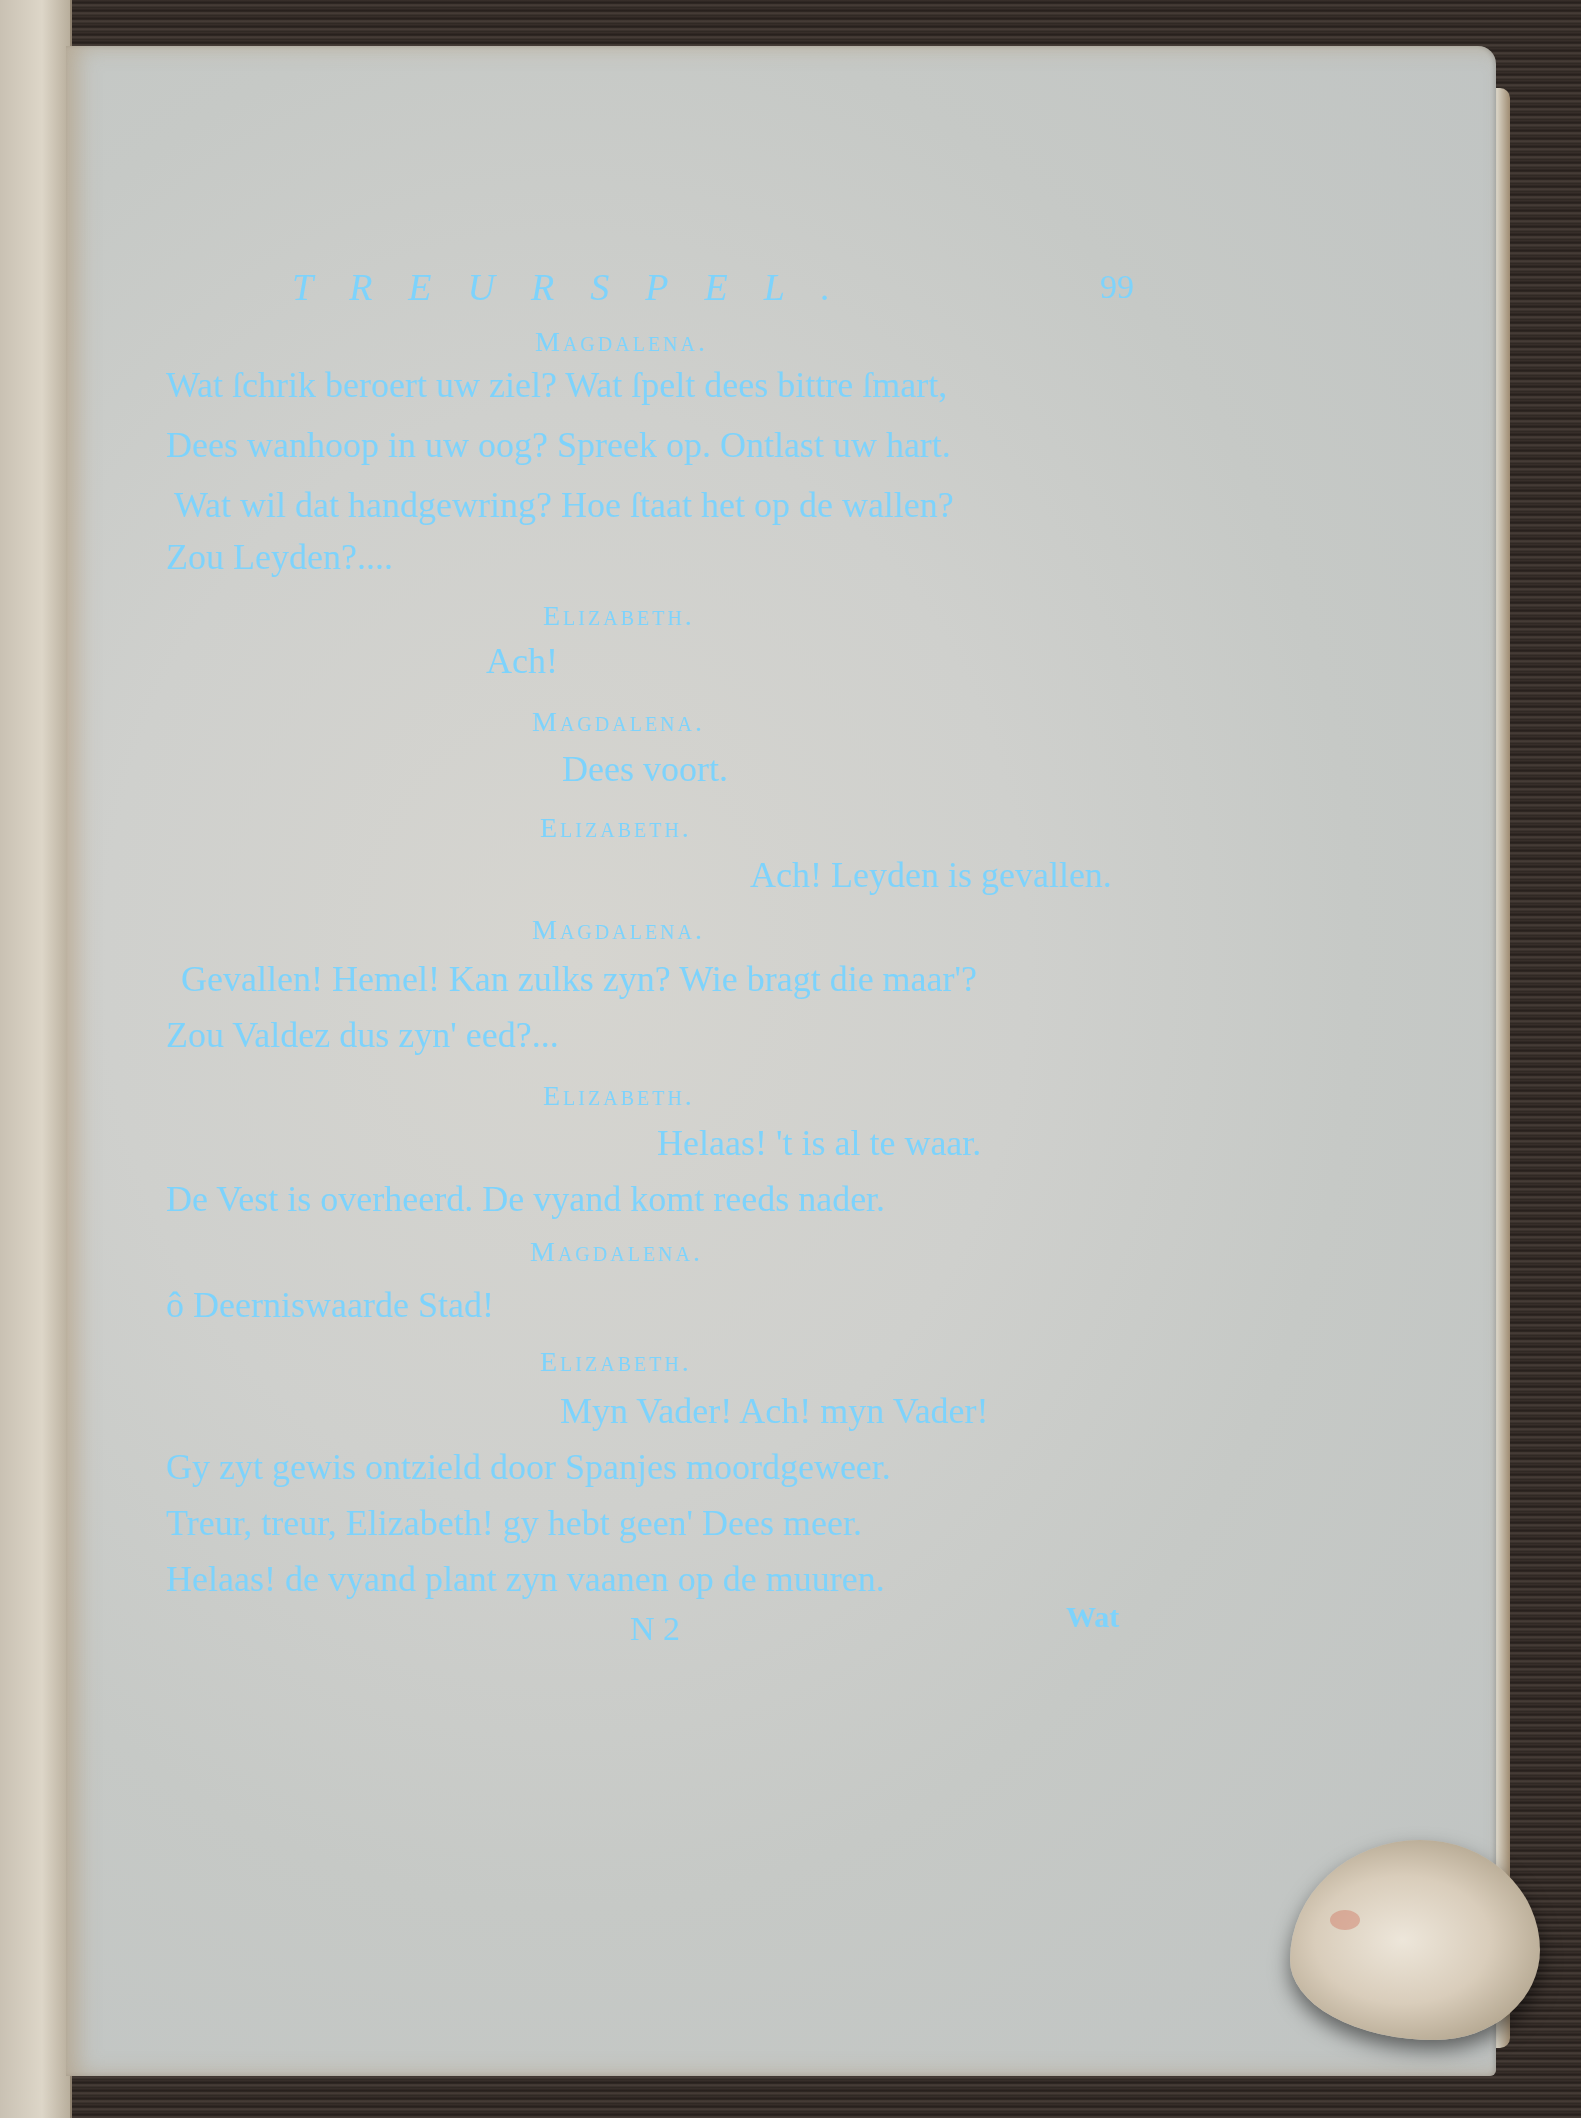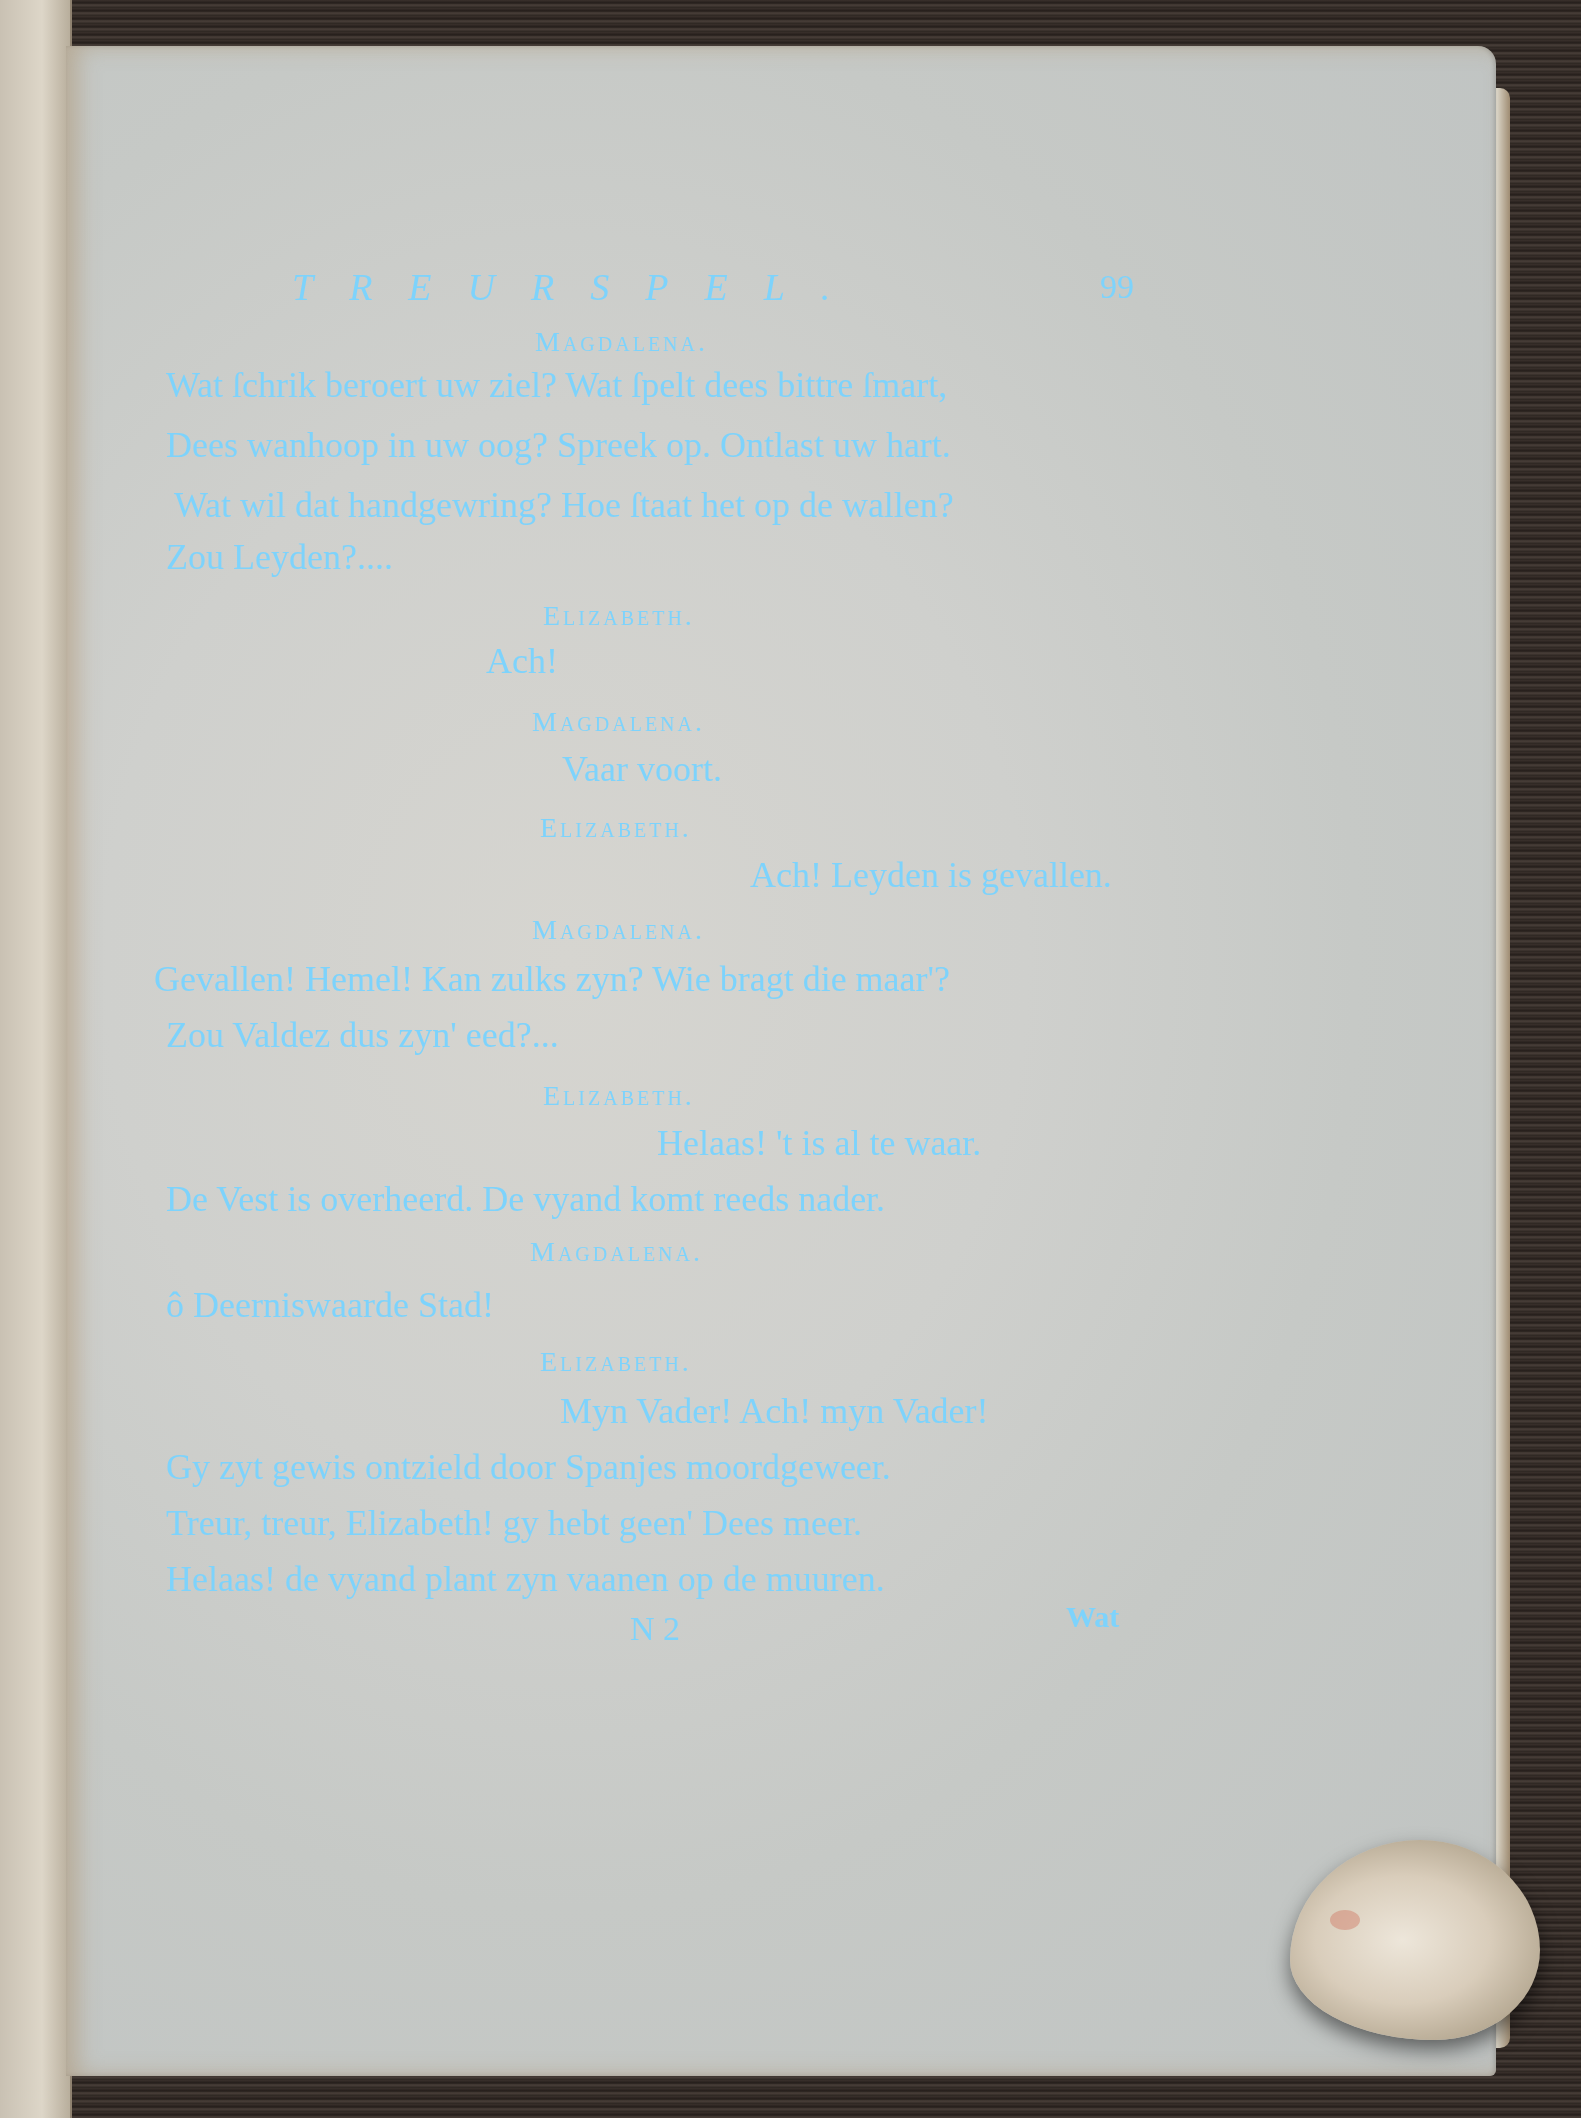--- a/index.html
+++ b/index.html
@@ -62,26 +62,26 @@
 
 <div class="text speaker" style="top:326px;left:535px;">Magdalena.</div>
 <div class="text line" style="top:364px;left:166px;">Wat ſchrik beroert uw ziel? Wat ſpelt dees bittre ſmart,</div>
 <div class="text line" style="top:424px;left:166px;">Dees wanhoop in uw oog? Spreek op.  Ontlast uw hart.</div>
 <div class="text line" style="top:484px;left:174px;">Wat wil dat handgewring? Hoe ſtaat het op de wallen?</div>
 <div class="text line" style="top:536px;left:166px;">Zou Leyden?....</div>
 
 <div class="text speaker" style="top:600px;left:543px;">Elizabeth.</div>
 <div class="text line" style="top:640px;left:486px;">Ach!</div>
 <div class="text speaker" style="top:706px;left:532px;">Magdalena.</div>
-<div class="text line" style="top:748px;left:562px;">Vaar voort.</div>
+<div class="text line" style="top:748px;left:562px;">Dees voort.</div>
 <div class="text speaker" style="top:812px;left:540px;">Elizabeth.</div>
 <div class="text line" style="top:854px;left:750px;">Ach! Leyden is gevallen.</div>
 <div class="text speaker" style="top:914px;left:532px;">Magdalena.</div>
 
-<div class="text line" style="top:958px;left:154px;">Gevallen! Hemel! Kan zulks zyn? Wie bragt die maar'?</div>
+<div class="text line" style="top:958px;left:181px;">Gevallen! Hemel! Kan zulks zyn? Wie bragt die maar'?</div>
 <div class="text line" style="top:1014px;left:166px;">Zou Valdez dus zyn' eed?...</div>
 <div class="text speaker" style="top:1080px;left:543px;">Elizabeth.</div>
 <div class="text line" style="top:1122px;left:657px;">Helaas! 't is al te waar.</div>
 <div class="text line" style="top:1178px;left:166px;">De Vest is overheerd.  De vyand komt reeds nader.</div>
 <div class="text speaker" style="top:1236px;left:530px;">Magdalena.</div>
 <div class="text line" style="top:1284px;left:166px;">ô Deerniswaarde Stad!</div>
 
 <div class="text speaker" style="top:1346px;left:540px;">Elizabeth.</div>
 <div class="text line" style="top:1390px;left:560px;">Myn Vader! Ach! myn Vader!</div>
 <div class="text line" style="top:1446px;left:166px;">Gy zyt gewis ontzield door Spanjes moordgeweer.</div>

